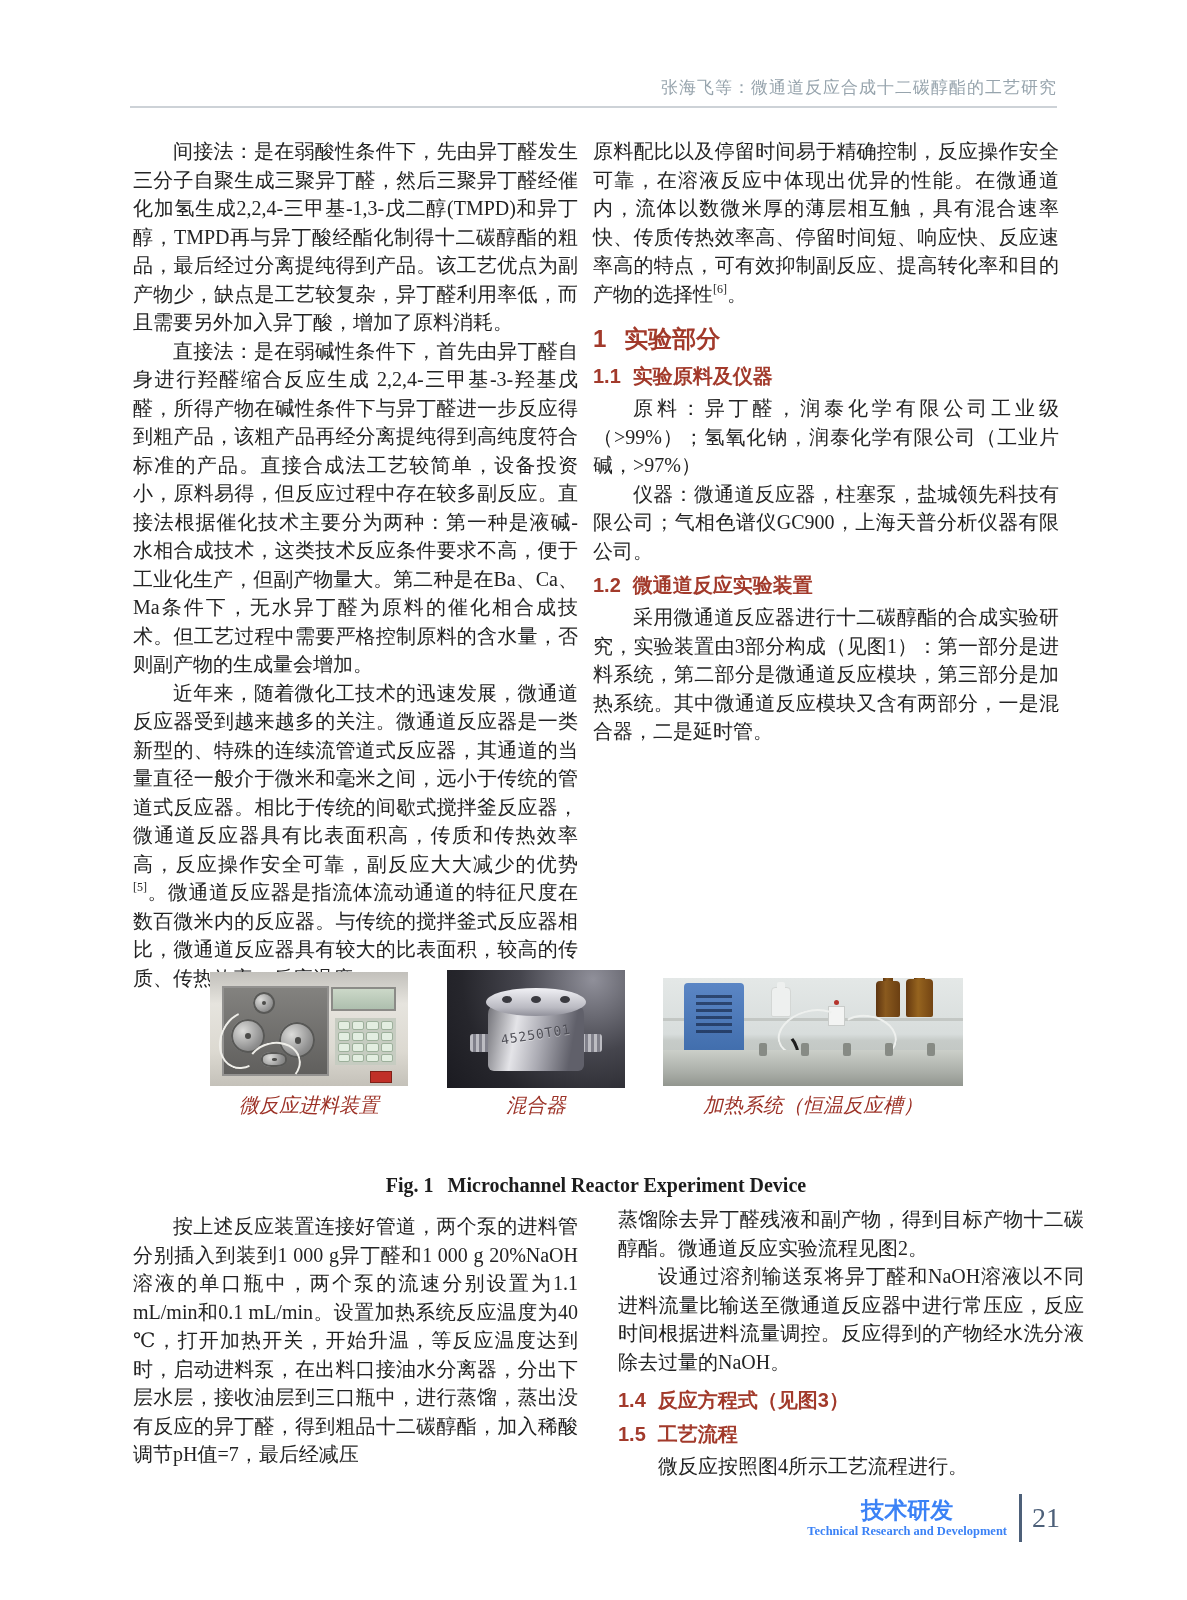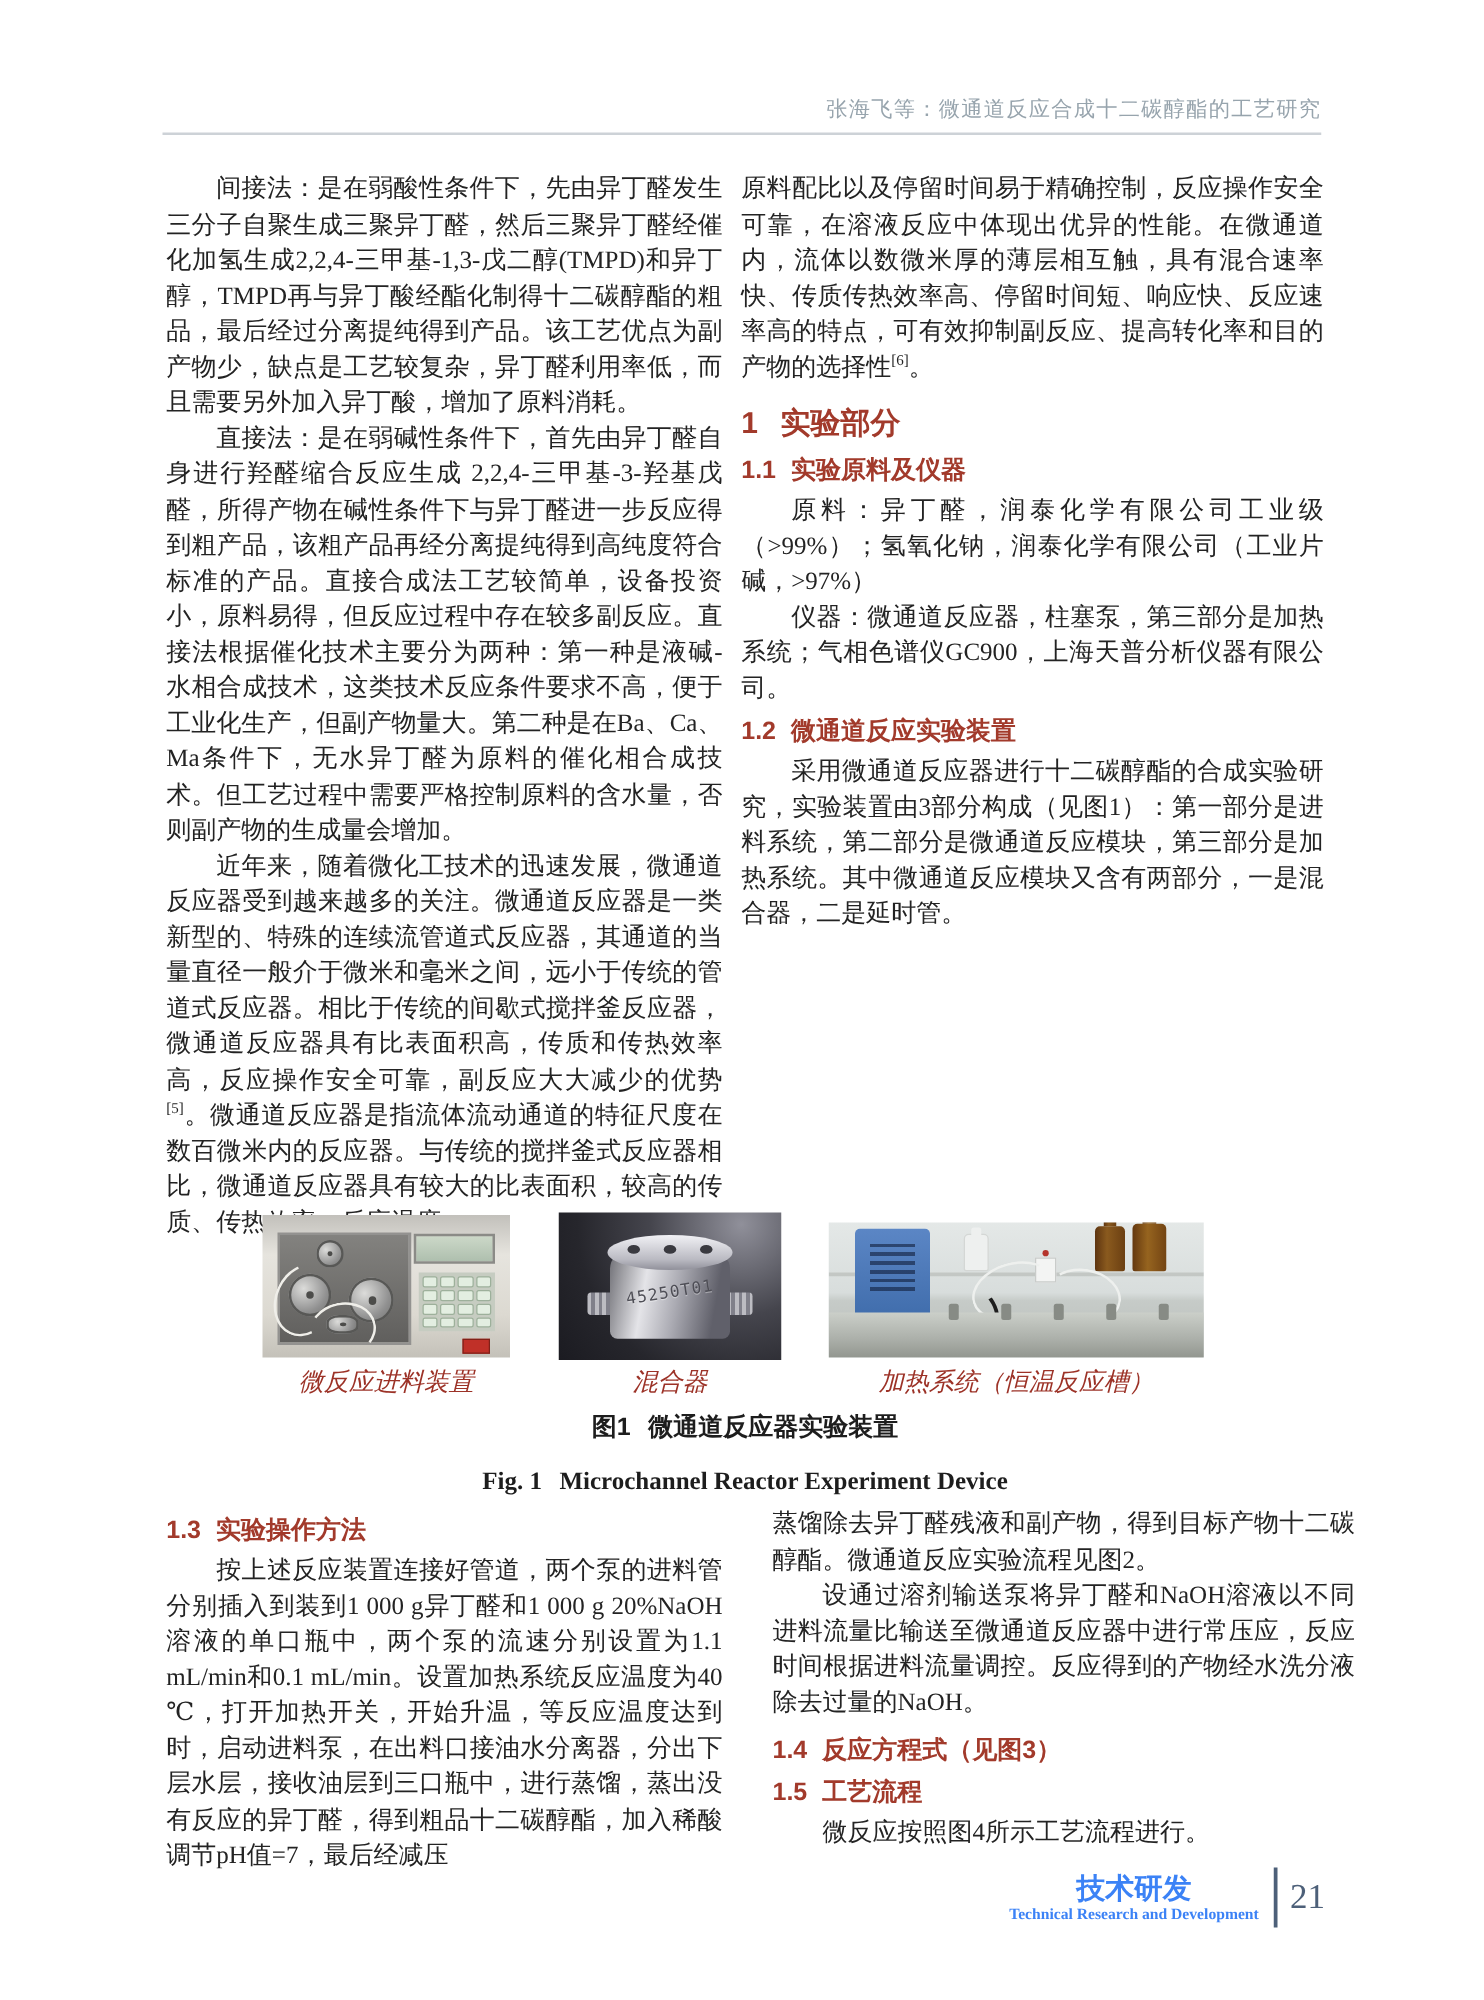--- a/index.html
+++ b/index.html
@@ -133,21 +133,21 @@
   <p><span>原料配比以及停留时间易于精确控制，反应操作安全可靠，在溶液反应中体现出优异的性能。在微通道内，流体以数微米厚的薄层相互触，具有混合速率快、传质传热效率高、停留时间短、响应快、反应速率高的特点，可有效抑制副反应、提高转化率和目的产物的选择性</span><sup>[6]</sup><span>。</span></p>
 
   <div class="h-main">
     <span class="num">1</span><span>实验部分</span>
   </div>
 
   <div class="h-sub">
     <span class="num">1.1</span><span>实验原料及仪器</span>
   </div>
   <p class="ind">原料：异丁醛，润泰化学有限公司工业级（&gt;99%）；氢氧化钠，润泰化学有限公司（工业片碱，&gt;97%）</p>
-  <p class="ind">仪器：微通道反应器，柱塞泵，第三部分是加热系统；气相色谱仪GC900，上海天普分析仪器有限公司。</p>
+  <p class="ind">仪器：微通道反应器，柱塞泵，盐城领先科技有限公司；气相色谱仪GC900，上海天普分析仪器有限公司。</p>
 
   <div class="h-sub">
     <span class="num">1.2</span><span>微通道反应实验装置</span>
   </div>
   <p class="ind">采用微通道反应器进行十二碳醇酯的合成实验研究，实验装置由3部分构成（见图1）：第一部分是进料系统，第二部分是微通道反应模块，第三部分是加热系统。其中微通道反应模块又含有两部分，一是混合器，二是延时管。</p>
 </div>
 
 <div class="abs figblock">
 
   <div class="photo photo1">
@@ -211,32 +211,26 @@
     <div class="p3-fit" style="left:46%;"></div>
     <div class="p3-fit" style="left:60%;"></div>
     <div class="p3-fit" style="left:74%;"></div>
     <div class="p3-fit" style="left:88%;"></div>
   </div>
 
   <div class="pcap c1">微反应进料装置</div>
   <div class="pcap c2">混合器</div>
   <div class="pcap c3">加热系统（恒温反应槽）</div>
 
-  <div class="figcap-cn">
-    <span class="num">图1</span><span>微通道反应器实验装置</span>
-  </div>
   <div class="figcap-en">
     <span class="num">Fig. 1</span><span>Microchannel Reactor Experiment Device</span>
   </div>
 </div>
 
 <div class="abs col lcol-bot">
-  <div class="h-sub" style="margin-top:0;">
-    <span class="num">1.3</span><span>实验操作方法</span>
-  </div>
   <p class="ind">按上述反应装置连接好管道，两个泵的进料管分别插入到装到1 000 g异丁醛和1 000 g 20%NaOH溶液的单口瓶中，两个泵的流速分别设置为1.1 mL/min和0.1 mL/min。设置加热系统反应温度为40 ℃，打开加热开关，开始升温，等反应温度达到时，启动进料泵，在出料口接油水分离器，分出下层水层，接收油层到三口瓶中，进行蒸馏，蒸出没有反应的异丁醛，得到粗品十二碳醇酯，加入稀酸调节pH值=7，最后经减压</p>
 </div>
 
 <div class="abs col rcol-bot">
   <p>蒸馏除去异丁醛残液和副产物，得到目标产物十二碳醇酯。微通道反应实验流程见图2。</p>
   <p class="ind">设通过溶剂输送泵将异丁醛和NaOH溶液以不同进料流量比输送至微通道反应器中进行常压应，反应时间根据进料流量调控。反应得到的产物经水洗分液除去过量的NaOH。</p>
   <div class="h-sub" style="margin-top:12px;">
     <span class="num">1.4</span><span>反应方程式（见图3）</span>
   </div>
   <div class="h-sub" style="margin-top:10px;">

